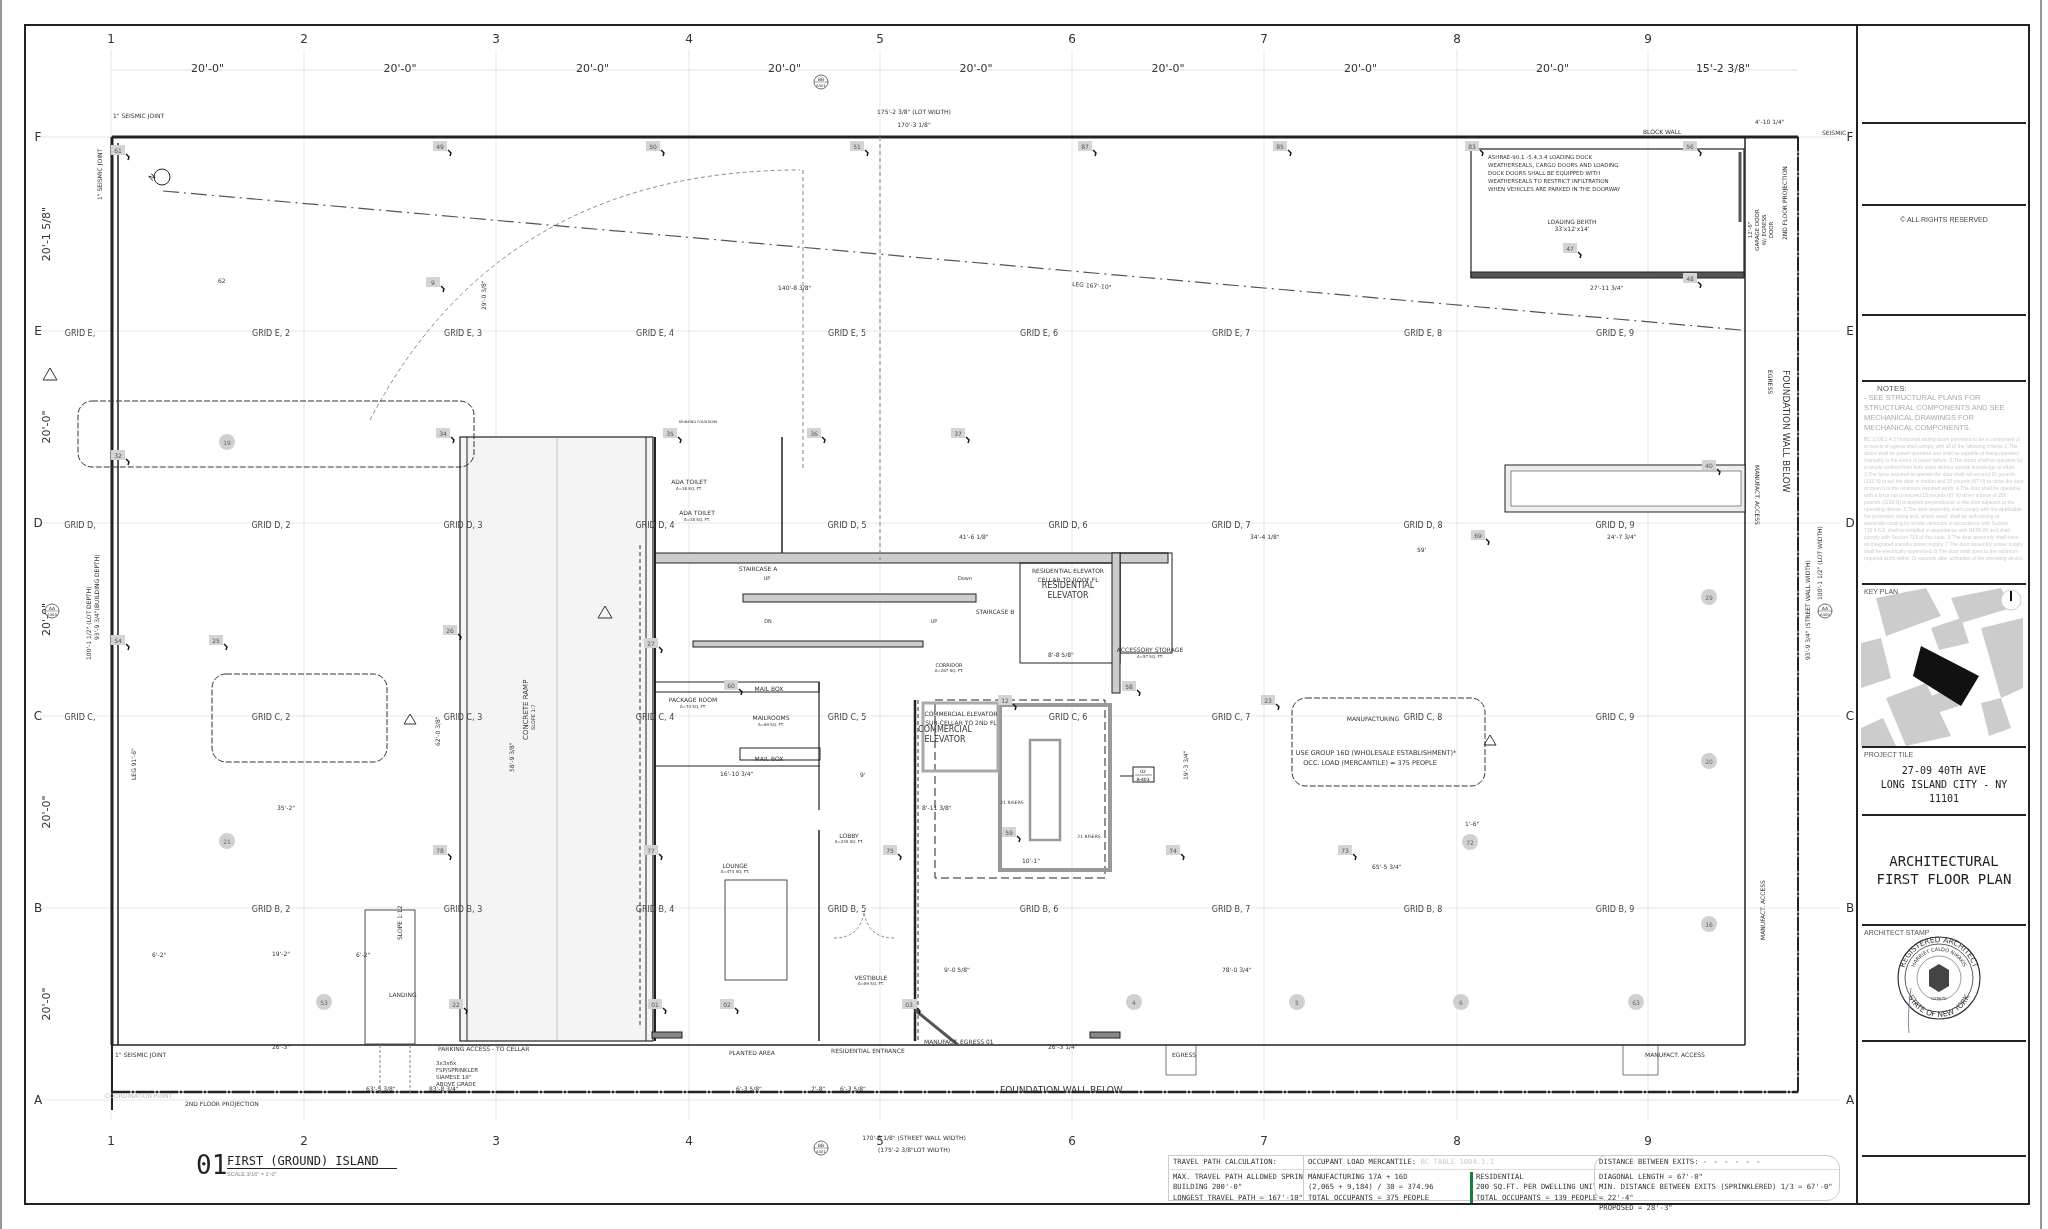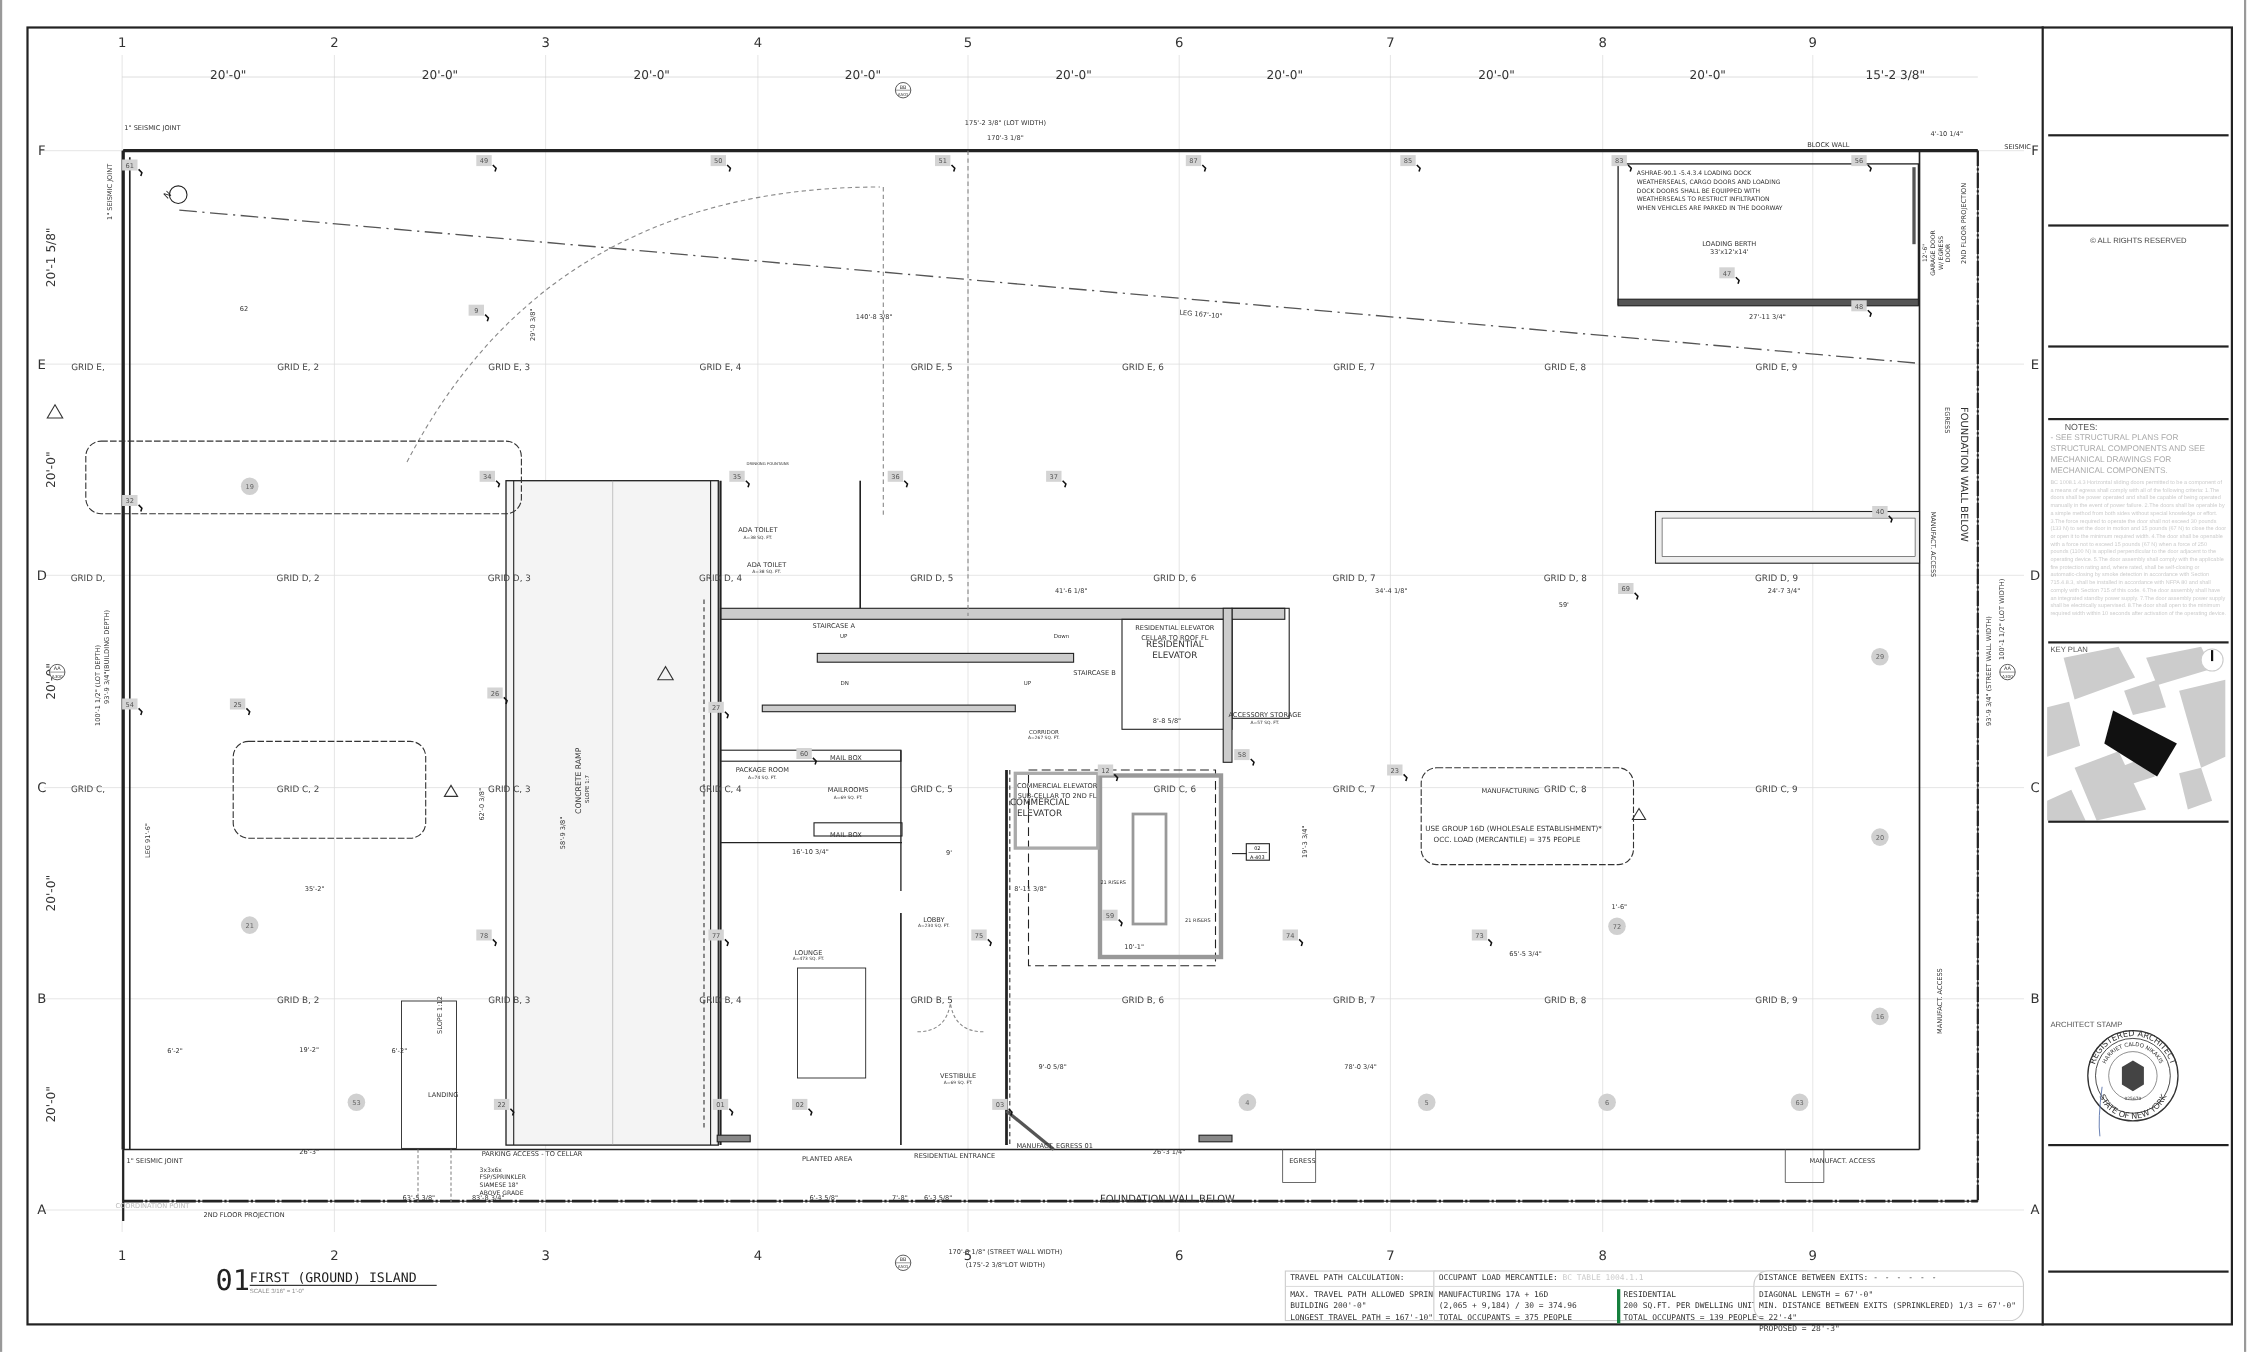--- a/index.html
+++ b/index.html
@@ -642,20 +642,34 @@
   <div class="tb-cell" style="top:182px;height:110px;"></div>
   <div class="tb-cell" style="top:292px;height:66px;"></div>
   <div class="tb-cell" style="top:358px;height:203px;padding:2px 2px;">
     <div class="tb-notes-head">NOTES:</div>
     <div class="tb-notes-first">- SEE STRUCTURAL PLANS FOR STRUCTURAL COMPONENTS AND SEE MECHANICAL DRAWINGS FOR MECHANICAL COMPONENTS.</div>
     <div class="tb-notes-body">BC 1008.1.4.3 Horizontal sliding doors permitted to be a component of a means of egress shall comply with all of the following criteria: 1.The doors shall be power operated and shall be capable of being operated manually in the event of power failure. 2.The doors shall be operable by a simple method from both sides without special knowledge or effort. 3.The force required to operate the door shall not exceed 30 pounds (133 N) to set the door in motion and 15 pounds (67 N) to close the door or open it to the minimum required width. 4.The door shall be openable with a force not to exceed 15 pounds (67 N) when a force of 250 pounds (1100 N) is applied perpendicular to the door adjacent to the operating device. 5.The door assembly shall comply with the applicable fire protection rating and, where rated, shall be self-closing or automatic-closing by smoke detection in accordance with Section 715.4.8.3, shall be installed in accordance with NFPA 80 and shall comply with Section 715 of this code. 6.The door assembly shall have an integrated standby power supply. 7.The door assembly power supply shall be electrically supervised. 8.The door shall open to the minimum required width within 10 seconds after activation of the operating device.</div>
   </div>
   <div class="tb-cell" style="top:561px;height:163px;">
     <div class="tb-cap" style="z-index:2;">KEY PLAN</div>
   </div>
+  <div class="tb-cell" style="top:724px;height:68px;">
+    <div class="tb-cap">PROJECT TILE</div>
+    <div class="tb-proj" style="position:absolute;left:0;right:0;top:16px;">
+      <div>27-09 40TH AVE</div>
+      <div>LONG ISLAND CITY - NY</div>
+      <div>11101</div>
+    </div>
+  </div>
+  <div class="tb-cell" style="top:792px;height:110px;">
+    <div class="tb-title" style="position:absolute;left:0;right:0;top:36px;">
+      <div>ARCHITECTURAL</div>
+      <div>FIRST FLOOR PLAN</div>
+    </div>
+  </div>
   <div class="tb-cell" style="top:902px;height:116px;">
     <div class="tb-cap">ARCHITECT STAMP</div>
   </div>
   <div class="tb-cell" style="top:1018px;height:115px;"></div>
 </div>
 
 <div class="view-title">
   <div class="view-num">01</div>
   <div class="view-name">FIRST (GROUND) ISLAND</div>
   <div class="view-scale">SCALE 3/16" = 1'-0"</div>

